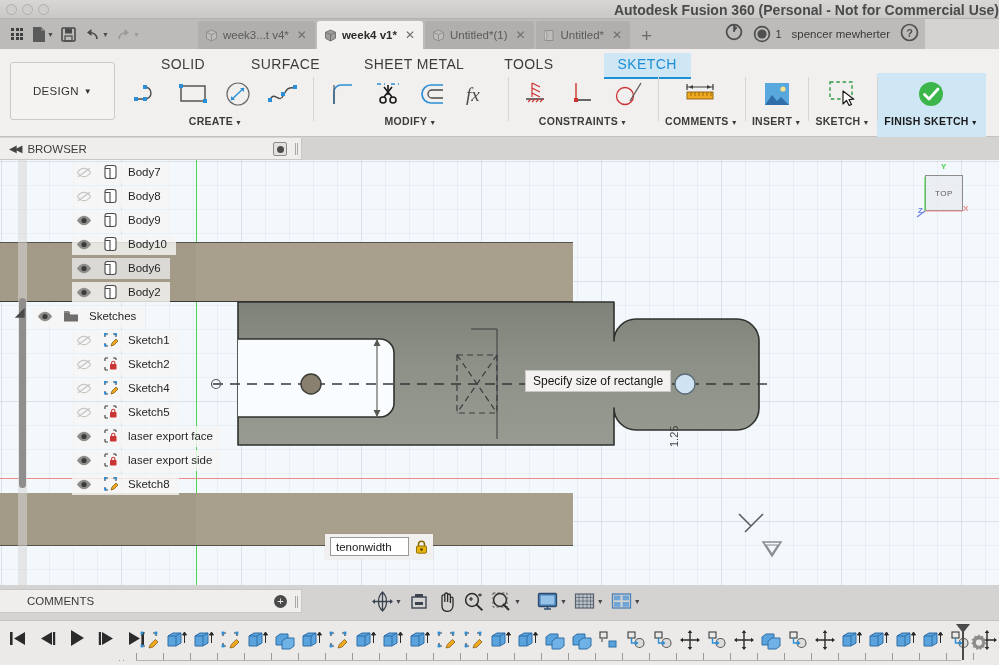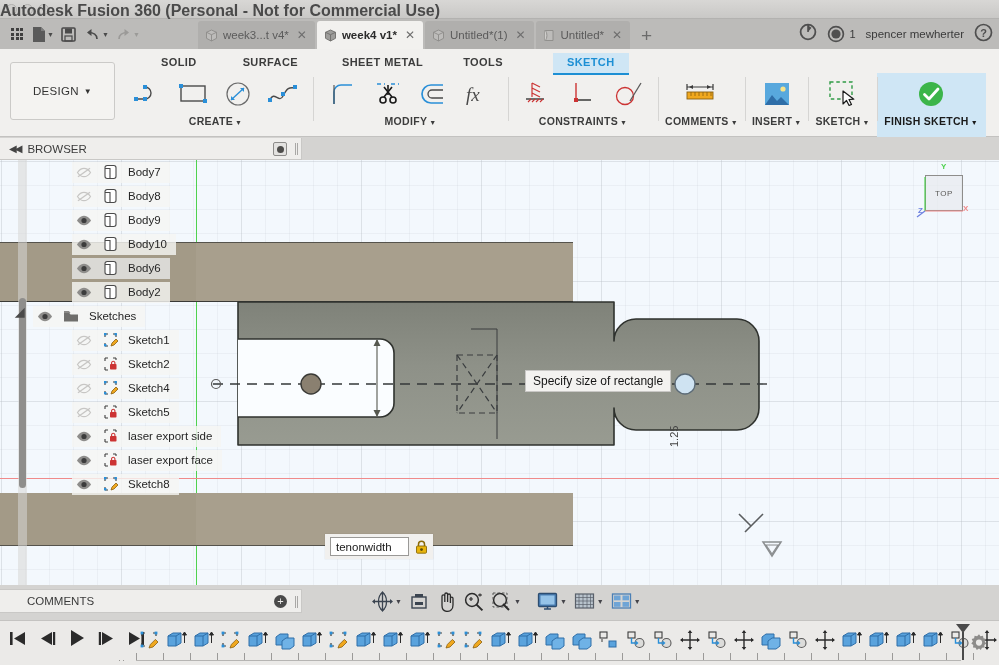--- a/index.html
+++ b/index.html
@@ -17,26 +17,26 @@
     background: linear-gradient(#d8d7d5, #c9c8c6);
     border-bottom: 1px solid #b3b2b0;
   }
   .traffic { position: absolute; left: 6px; top: 4px; display: flex; gap: 5px; }
   .traffic span {
     width: 11px; height: 11px; border-radius: 50%;
     background: #cfcecc; border: 1px solid #b0afad; display: block;
   }
   .title-text {
     position: absolute; left: 0; top: 2px; width: 999px;
-    text-align: left; font-size: 16px; color: #4a4a4a; font-weight: bold;
+    text-align: right; font-size: 14px; color: #4a4a4a; font-weight: bold;
   }
 
   
   .appbar {
-    position: absolute; left: 0; top: 19px; width: 999px; height: 30px;
+    position: absolute; left: 0; top: 19px; width: 925px; height: 30px;
     background: #bcbbb9;
   }
   .appbar-icons { position: absolute; left: 6px; top: 0; height: 30px; display: flex; align-items: center; gap: 2px; }
   .ab-btn {
     height: 26px; min-width: 22px; display: flex; align-items: center; justify-content: center;
     padding: 0 2px; color: #3f3f3f;
   }
   .ab-caret { font-size: 7px; color: #4a4a4a; margin-left: 1px; }
   .grid-icon { display: grid; grid-template-columns: repeat(3, 3px); grid-template-rows: repeat(3, 3px); gap: 1.5px; }
   .grid-icon i { background: #3f3f3f; display: block; width: 3px; height: 3px; }
@@ -65,21 +65,21 @@
     background: #f1f0ee; border-bottom: 1px solid #c3c2c0;
   }
   .design-btn {
     position: absolute; left: 10px; top: 13px; width: 105px; height: 58px;
     border: 1px solid #cbcac8; border-radius: 3px; background: #f4f3f1;
     display: flex; align-items: center; justify-content: center;
     font-size: 11.5px; color: #333; letter-spacing: .3px;
   }
   .ribbon-tabs { position: absolute; left: 125px; top: 4px; display: flex; }
   .rtab {
-    font-size: 11px; color: #3c3c3c; font-weight: bold; letter-spacing: .4px;
+    font-size: 14px; color: #3c3c3c; font-weight: normal; letter-spacing: .4px;
     padding: 3px 14px 5px; white-space: nowrap;
   }
   .rtab.sel { color: #1d8fd4; background: #cfe6f5; border-bottom: 2px solid #1d8fd4; }
 
   .panels { position: absolute; left: 118px; top: 24px; height: 64px; display: flex; align-items: stretch; }
   .panel { display: flex; flex-direction: column; justify-content: flex-start; padding: 0 7px; position: relative; }
   .panel + .panel::before {
     content: ""; position: absolute; left: 0; top: 4px; bottom: 16px; width: 1px; background: #d6d5d3;
   }
   .panel-row { display: flex; align-items: center; gap: 7px; height: 42px; padding: 0 4px; }
@@ -829,38 +829,38 @@
             <circle cx="8" cy="5.5" r="2.6" fill="#3c3c3c"></circle>
           </svg>
         </div>
         <div class="tr-ico">
           <svg width="15" height="16" viewBox="0 0 15 16">
             <path d="M2 2h3M10 2h3M2 2v3M2 11v3M2 14h3M13 2v2" fill="none" stroke="#3c3c3c" stroke-width="1.1"></path>
             <rect x="7" y="8" width="6.5" height="5.5" rx=".8" fill="#cc3333"></rect>
             <path d="M8.6 8V6.6a1.7 1.7 0 0 1 3.3 0V8" fill="none" stroke="#cc3333" stroke-width="1.1"></path>
           </svg>
         </div>
-        <div class="tr-label">laser export side</div>
+        <div class="tr-label">laser export face</div>
       </div>
       <div class="tree-row">
         <div style="width:72px"></div>
         <div class="tr-eye">
           <svg width="16" height="11" viewBox="0 0 16 11">
             <path d="M8 .8C3.8.8 1 5.5 1 5.5s2.8 4.7 7 4.7 7-4.7 7-4.7S12.2.8 8 .8z" fill="#8e8d8b"></path>
             <circle cx="8" cy="5.5" r="2.6" fill="#3c3c3c"></circle>
           </svg>
         </div>
         <div class="tr-ico">
           <svg width="15" height="16" viewBox="0 0 15 16">
             <path d="M2 2h3M10 2h3M2 2v3M2 11v3M2 14h3M13 2v2" fill="none" stroke="#3c3c3c" stroke-width="1.1"></path>
             <rect x="7" y="8" width="6.5" height="5.5" rx=".8" fill="#cc3333"></rect>
             <path d="M8.6 8V6.6a1.7 1.7 0 0 1 3.3 0V8" fill="none" stroke="#cc3333" stroke-width="1.1"></path>
           </svg>
         </div>
-        <div class="tr-label">laser export face</div>
+        <div class="tr-label">laser export side</div>
       </div>
       <div class="tree-row">
         <div style="width:72px"></div>
         <div class="tr-eye">
           <svg width="16" height="11" viewBox="0 0 16 11">
             <path d="M8 .8C3.8.8 1 5.5 1 5.5s2.8 4.7 7 4.7 7-4.7 7-4.7S12.2.8 8 .8z" fill="#8e8d8b"></path>
             <circle cx="8" cy="5.5" r="2.6" fill="#3c3c3c"></circle>
           </svg>
         </div>
         <div class="tr-ico">

